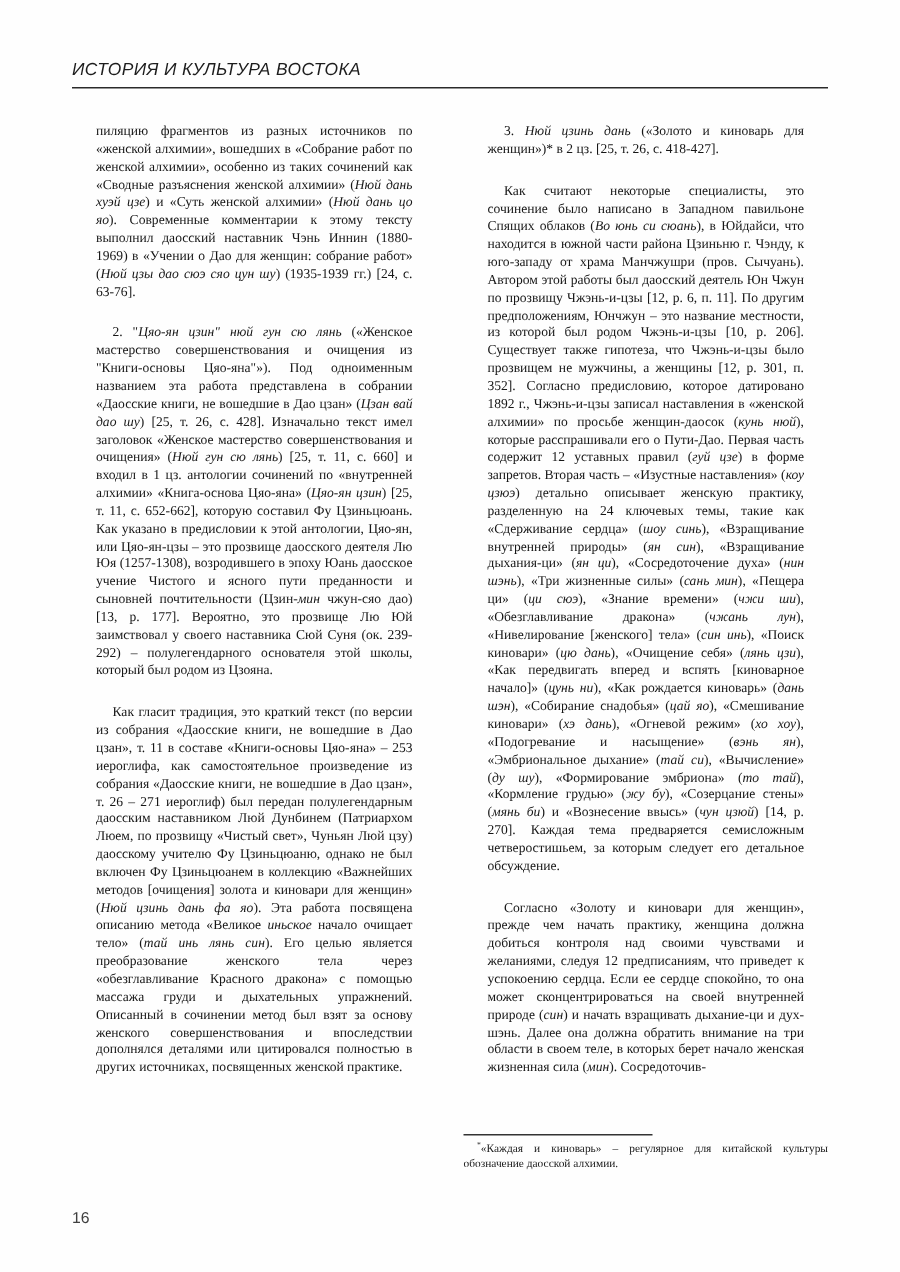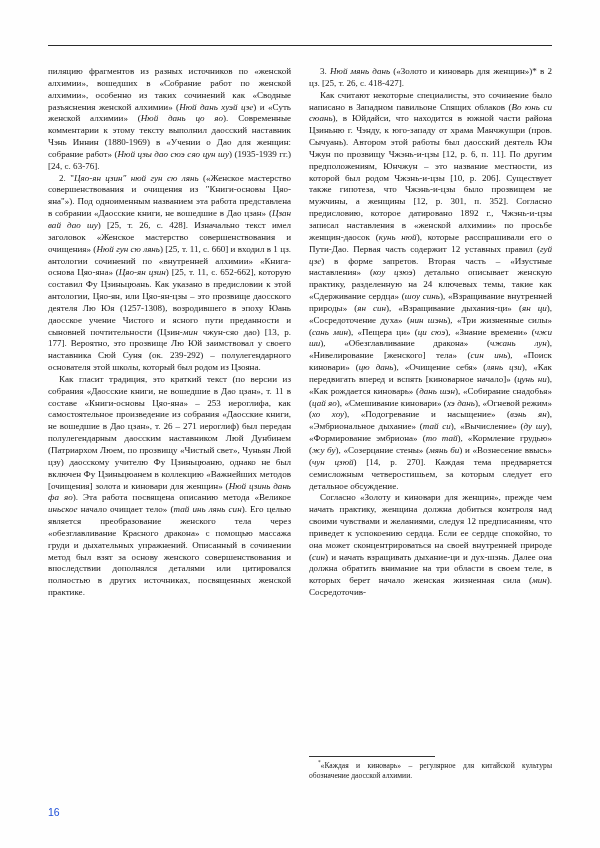--- a/index.html
+++ b/index.html
@@ -66,21 +66,21 @@
   }
   .body-text {
     font-size: 9.05px;
     line-height: 11.85px;
     text-align: justify;
     text-justify: inter-word;
     hyphens: manual;
     color: #161616;
   }
   .body-text p {
-    margin: 0;
+    margin: 16px;
     text-indent: 11px;
   }
   .body-text p.noindent {
     text-indent: 0;
   }
   i, em { font-style: italic; }
 
   
   .footnote-zone {
     margin-top: auto;
@@ -107,55 +107,56 @@
 
   
   .footer {
     position: absolute;
     left: 48px;
     top: 806px;
     width: 504px;
     display: flex;
     align-items: baseline;
     font-family: "Liberation Sans", "DejaVu Sans", sans-serif;
-    color: #1d4ed8;
+    color: #404040;
   }
   .footer-page-number {
     font-size: 10.5px;
     width: 46px;
     flex: 0 0 46px;
   }
   .footer-journal {
     font-size: 9.3px;
     letter-spacing: 0.18px;
     white-space: nowrap;
   }
 </style>
 </head>
 <body>
 
 <div class="page">
 
   <div class="running-head">
+    <div class="running-head-title">ИСТОРИЯ И КУЛЬТУРА ВОСТОКА</div>
     <div class="running-head-rule"></div>
   </div>
 
   <div class="columns">
 
     <div class="col col-left">
       <div class="body-text">
         <p class="noindent">пиляцию фрагментов из разных источников по «женской алхимии», вошедших в «Собрание работ по женской алхимии», особенно из таких сочинений как «Сводные разъяснения женской алхимии» (<i>Нюй дань хуэй цзе</i>) и «Суть женской алхимии» (<i>Нюй дань цо яо</i>). Современные комментарии к этому тексту выполнил даосский наставник Чэнь Иннин (1880-1969) в «Учении о Дао для женщин: собрание работ» (<i>Нюй цзы дао сюэ сяо цун шу</i>) (1935-1939 гг.) [24, с. 63-76].</p>
         <p>2. "<i>Цяо-ян цзин" нюй гун сю лянь</i> («Женское мастерство совершенствования и очищения из "Книги-основы Цяо-яна"»). Под одноименным названием эта работа представлена в собрании «Даосские книги, не вошедшие в Дао цзан» (<i>Цзан вай дао шу</i>) [25, т. 26, с. 428]. Изначально текст имел заголовок «Женское мастерство совершенствования и очищения» (<i>Нюй гун сю лянь</i>) [25, т. 11, с. 660] и входил в 1 цз. антологии сочинений по «внутренней алхимии» «Книга-основа Цяо-яна» (<i>Цяо-ян цзин</i>) [25, т. 11, с. 652-662], которую составил Фу Цзиньцюань. Как указано в предисловии к этой антологии, Цяо-ян, или Цяо-ян-цзы – это прозвище даосского деятеля Лю Юя (1257-1308), возродившего в эпоху Юань даосское учение Чистого и ясного пути преданности и сыновней почтительности (Цзин-<i>мин</i> чжун-сяо дао) [13, р. 177]. Вероятно, это прозвище Лю Юй заимствовал у своего наставника Сюй Суня (ок. 239-292) – полулегендарного основателя этой школы, который был родом из Цзояна.</p>
         <p>Как гласит традиция, это краткий текст (по версии из собрания «Даосские книги, не вошедшие в Дао цзан», т. 11 в составе «Книги-основы Цяо-яна» – 253 иероглифа, как самостоятельное произведение из собрания «Даосские книги, не вошедшие в Дао цзан», т. 26 – 271 иероглиф) был передан полулегендарным даосским наставником Люй Дунбинем (Патриархом Люем, по прозвищу «Чистый свет», Чуньян Люй цзу) даосскому учителю Фу Цзиньцюаню, однако не был включен Фу Цзиньцюанем в коллекцию «Важнейших методов [очищения] золота и киновари для женщин» (<i>Нюй цзинь дань фа яо</i>). Эта работа посвящена описанию метода «Великое <i>иньское</i> начало очищает тело» (<i>тай инь лянь <i>син</i></i>). Его целью является преобразование женского тела через «обезглавливание Красного дракона» с помощью массажа груди и дыхательных упражнений. Описанный в сочинении метод был взят за основу женского совершенствования и впоследствии дополнялся деталями или цитировался полностью в других источниках, посвященных женской практике.</p>
       </div>
     </div>
 
     <div class="col col-right">
       <div class="body-text">
-        <p>3. <i>Нюй мянь дань</i> («Золото и киноварь для женщин»)* в 2 цз. [25, т. 26, с. 418-427].</p>
+        <p>3. <i>Нюй цзинь дань</i> («Золото и киноварь для женщин»)* в 2 цз. [25, т. 26, с. 418-427].</p>
         <p>Как считают некоторые специалисты, это сочинение было написано в Западном павильоне Спящих облаков (<i>Во юнь си сюань</i>), в Юйдайси, что находится в южной части района Цзиньню г. Чэнду, к юго-западу от храма Манчжушри (пров. Сычуань). Автором этой работы был даосский деятель Юн Чжун по прозвищу Чжэнь-и-цзы [12, р. 6, п. 11]. По другим предположениям, Юнчжун – это название местности, из которой был родом Чжэнь-и-цзы [10, р. 206]. Существует также гипотеза, что Чжэнь-и-цзы было прозвищем не мужчины, а женщины [12, р. 301, п. 352]. Согласно предисловию, которое датировано 1892 г., Чжэнь-и-цзы записал наставления в «женской алхимии» по просьбе женщин-даосок (<i>кунь нюй</i>), которые расспрашивали его о Пути-Дао. Первая часть содержит 12 уставных правил (<i>гуй цзе</i>) в форме запретов. Вторая часть – «Изустные наставления» (<i>коу цзюэ</i>) детально описывает женскую практику, разделенную на 24 ключевых темы, такие как «Сдерживание сердца» (<i>шоу синь</i>), «Взращивание внутренней природы» (<i>ян <i>син</i></i>), «Взращивание дыхания-ци» (<i>ян ци</i>), «Сосредоточение духа» (<i>нин шэнь</i>), «Три жизненные силы» (<i>сань <i>мин</i></i>), «Пещера ци» (<i>ци сюэ</i>), «Знание времени» (<i>чжи ши</i>), «Обезглавливание дракона» (<i>чжань лун</i>), «Нивелирование [женского] тела» (<i>син инь</i>), «Поиск киновари» (<i>цю дань</i>), «Очищение себя» (<i>лянь цзи</i>), «Как передвигать вперед и вспять [киноварное начало]» (<i>цунь ни</i>), «Как рождается киноварь» (<i>дань шэн</i>), «Собирание снадобья» (<i>цай яо</i>), «Смешивание киновари» (<i>хэ дань</i>), «Огневой режим» (<i>хо хоу</i>), «Подогревание и насыщение» (<i>вэнь ян</i>), «Эмбриональное дыхание» (<i>тай си</i>), «Вычисление» (<i>ду шу</i>), «Формирование эмбриона» (<i>то тай</i>), «Кормление грудью» (<i>жу бу</i>), «Созерцание стены» (<i>мянь би</i>) и «Вознесение ввысь» (<i>чун цзюй</i>) [14, р. 270]. Каждая тема предваряется семисложным четверостишьем, за которым следует его детальное обсуждение.</p>
         <p>Согласно «Золоту и киновари для женщин», прежде чем начать практику, женщина должна добиться контроля над своими чувствами и желаниями, следуя 12 предписаниям, что приведет к успокоению сердца. Если ее сердце спокойно, то она может сконцентрироваться на своей внутренней природе (<i>син</i>) и начать взращивать дыхание-ци и дух-шэнь. Далее она должна обратить внимание на три области в своем теле, в которых берет начало женская жизненная сила (<i>мин</i>). Сосредоточив-</p>
       </div>
 
       <div class="footnote-zone">
         <div class="footnote-rule"></div>
         <div class="footnote-text">
           <p><sup>*</sup><span>«Каждая и киноварь» – регулярное для китайской культуры обозначение даосской алхимии.</span></p>
         </div>
       </div>

